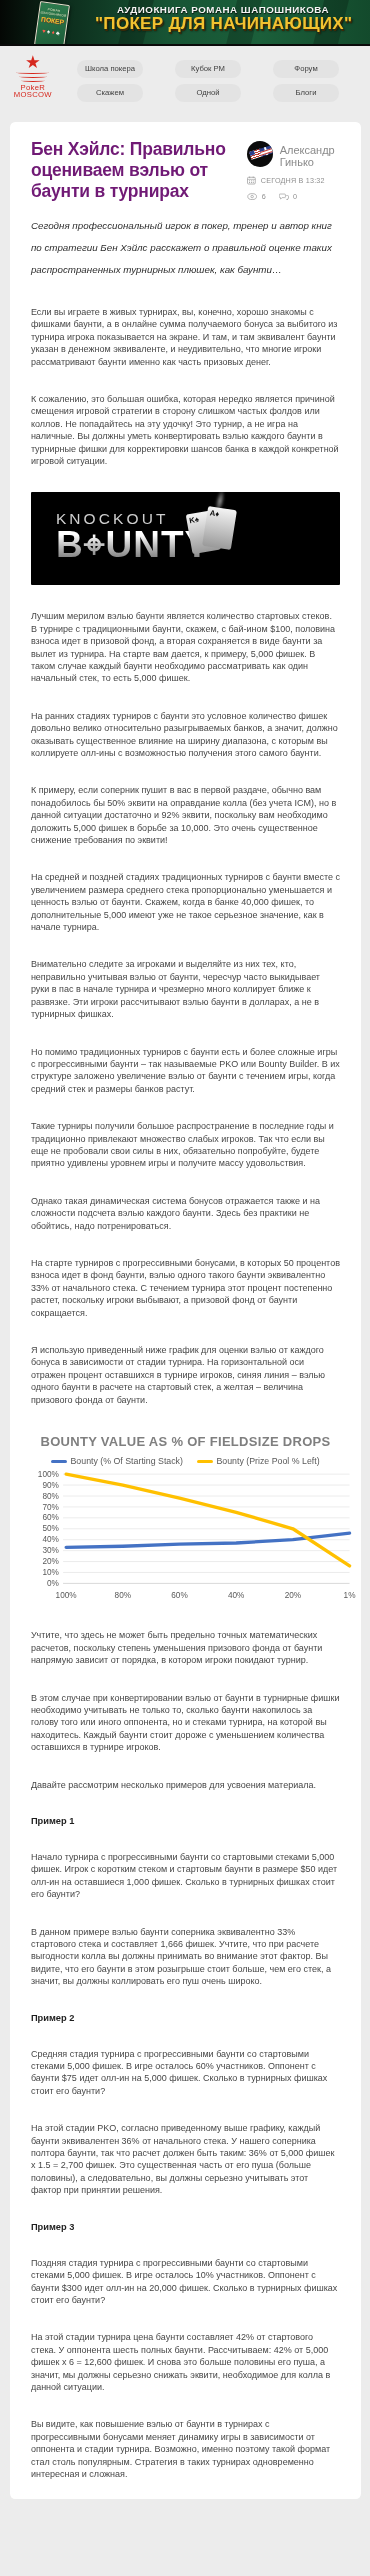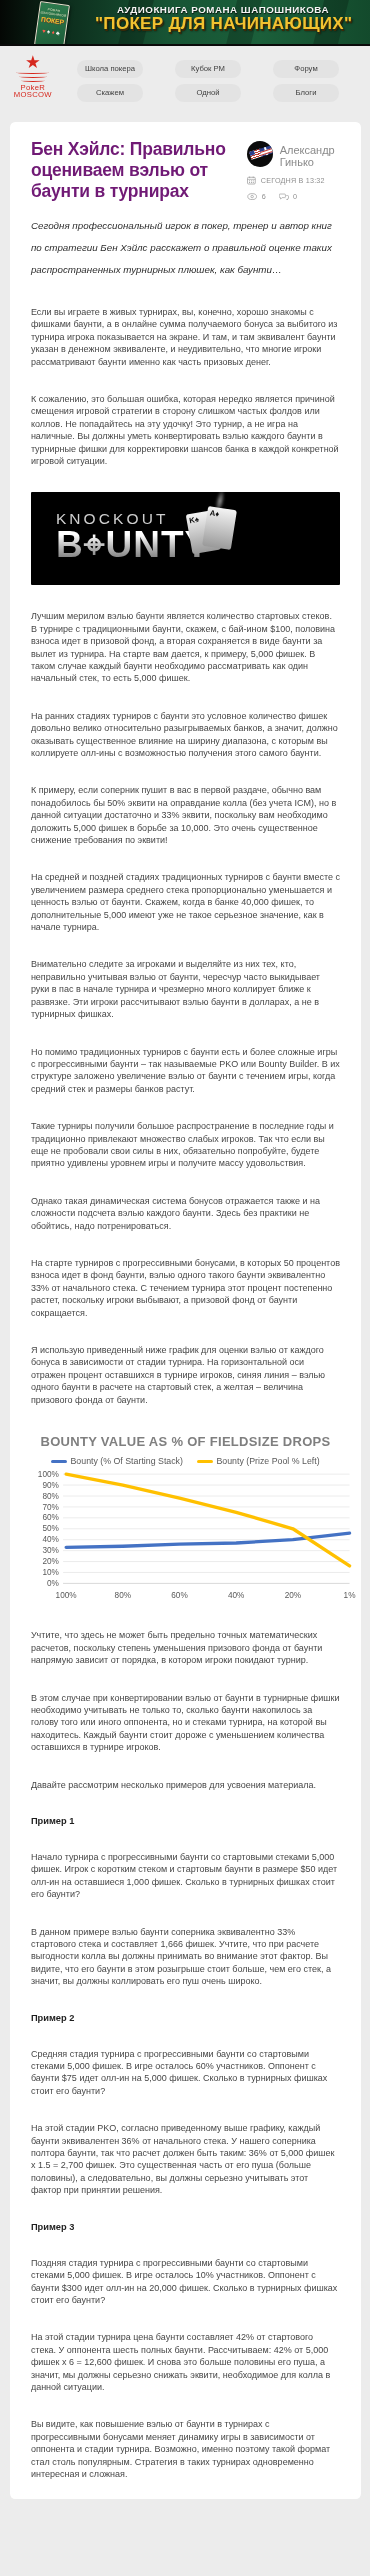--- a/index.html
+++ b/index.html
@@ -243,21 +243,21 @@
         <div class="pcard c2"><span>A♦</span></div>
       </div>
       <div class="knockout">KNOCKOUT</div>
       <div>
         <span class="bounty-word"><span>B</span><span>⌖</span><span>UNTY</span></span>
       </div>
     </div>
 
     <p>Лучшим мерилом вэлью баунти является количество стартовых стеков. В турнире с традиционными баунти, скажем, с бай-ином $100, половина взноса идет в призовой фонд, а вторая сохраняется в виде баунти за вылет из турнира. На старте вам дается, к примеру, 5,000 фишек. В таком случае каждый баунти необходимо рассматривать как один начальный стек, то есть 5,000 фишек.</p>
     <p>На ранних стадиях турниров с баунти это условное количество фишек довольно велико относительно разыгрываемых банков, а значит, должно оказывать существенное влияние на ширину диапазона, с которым вы коллируете олл-ины с возможностью получения этого самого баунти.</p>
-    <p>К примеру, если соперник пушит в вас в первой раздаче, обычно вам понадобилось бы 50% эквити на оправдание колла (без учета ICM), но в данной ситуации достаточно и 33% эквити, поскольку вам необходимо доложить 5,000 фишек в борьбе за 10,000. Это очень существенное снижение требования по эквити!</p>
+    <p>К примеру, если соперник пушит в вас в первой раздаче, обычно вам понадобилось бы 50% эквити на оправдание колла (без учета ICM), но в данной ситуации достаточно и 92% эквити, поскольку вам необходимо доложить 5,000 фишек в борьбе за 10,000. Это очень существенное снижение требования по эквити!</p>
     <p>На средней и поздней стадиях традиционных турниров с баунти вместе с увеличением размера среднего стека пропорционально уменьшается и ценность вэлью от баунти. Скажем, когда в банке 40,000 фишек, то дополнительные 5,000 имеют уже не такое серьезное значение, как в начале турнира.</p>
     <p>Внимательно следите за игроками и выделяйте из них тех, кто, неправильно учитывая вэлью от баунти, чересчур часто выкидывает руки в пас в начале турнира и чрезмерно много коллирует ближе к развязке. Эти игроки рассчитывают вэлью баунти в долларах, а не в турнирных фишках.</p>
     <p>Но помимо традиционных турниров с баунти есть и более сложные игры с прогрессивными баунти – так называемые PKO или Bounty Builder. В их структуре заложено увеличение вэлью от баунти с течением игры, когда средний стек и размеры банков растут.</p>
     <p>Такие турниры получили большое распространение в последние годы и традиционно привлекают множество слабых игроков. Так что если вы еще не пробовали свои силы в них, обязательно попробуйте, будете приятно удивлены уровнем игры и получите массу удовольствия.</p>
     <p>Однако такая динамическая система бонусов отражается также и на сложности подсчета вэлью каждого баунти. Здесь без практики не обойтись, надо потренироваться.</p>
     <p>На старте турниров с прогрессивными бонусами, в которых 50 процентов взноса идет в фонд баунти, вэлью одного такого баунти эквивалентно 33% от начального стека. С течением турнира этот процент постепенно растет, поскольку игроки выбывают, а призовой фонд от баунти сокращается.</p>
     <p>Я использую приведенный ниже график для оценки вэлью от каждого бонуса в зависимости от стадии турнира. На горизонтальной оси отражен процент оставшихся в турнире игроков, синяя линия – вэлью одного баунти в расчете на стартовый стек, а желтая – величина призового фонда от баунти.</p>
 
     <div class="chart-wrap">
       <div class="chart-title">BOUNTY VALUE AS % OF FIELDSIZE DROPS</div>

